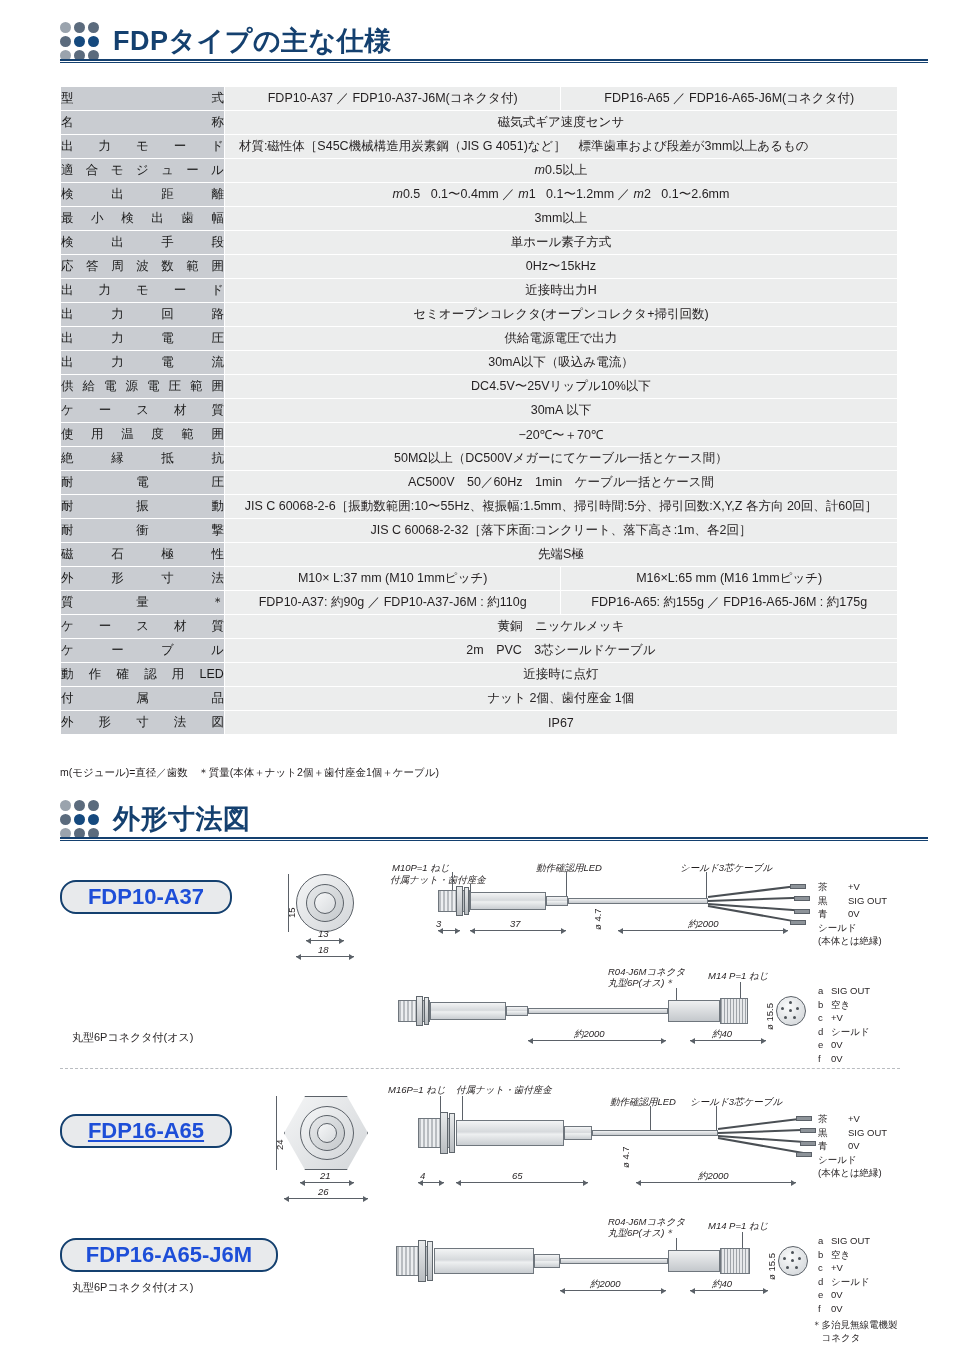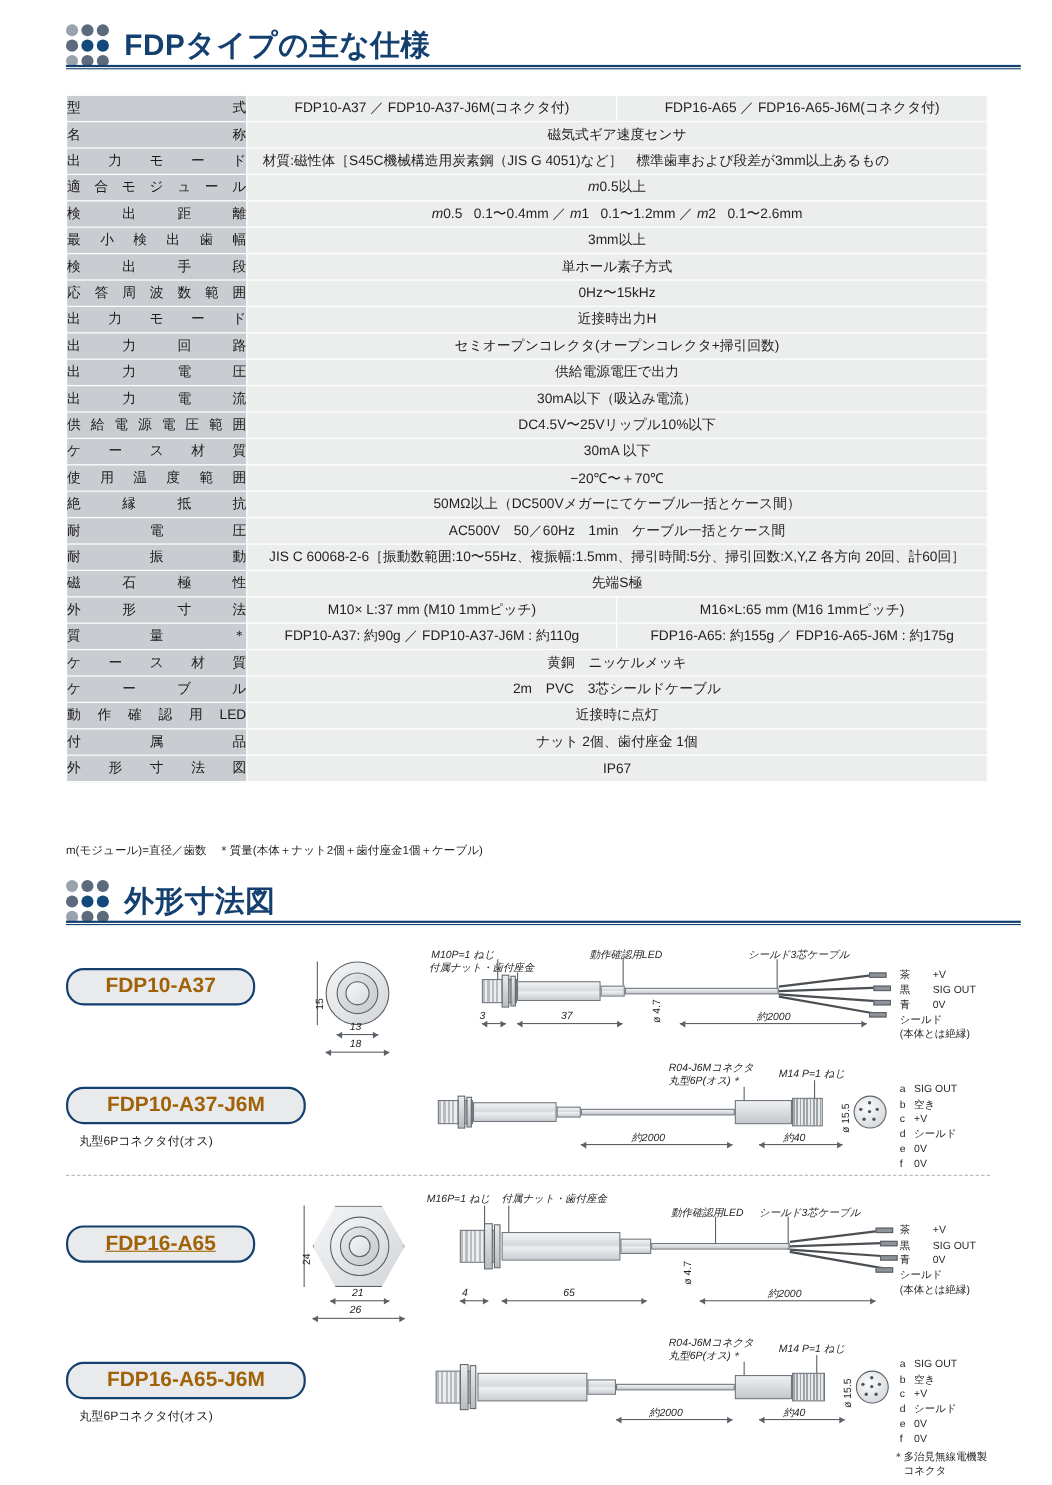--- a/index.html
+++ b/index.html
@@ -88,23 +88,23 @@
   }
 
   
   .dim-area { position:absolute; top:862px; left:0; width:956px; height:470px; }
 
   .model-badge {
     position:absolute;
     background:#e8eaec;
     border:2px solid #14406f;
     border-radius:16px;
-    color:#a16207;
+    color:#1d4ed8;
     font-weight:bold;
-    font-size:19px;
+    font-size:22px;
     display:flex; align-items:center; justify-content:center;
     height:34px;
     box-shadow:0 0 0 0 #fff;
   }
   .model-sub {
     position:absolute;
     font-size:11px;
     color:#231f20;
   }
 
@@ -304,20 +304,24 @@
           <td class="lab">絶縁抵抗</td>
           <td class="val" colspan="2"><span>50MΩ以上（DC500Vメガーにてケーブル一括とケース間）</span></td>
         </tr>
         <tr>
           <td class="lab">耐電圧</td>
           <td class="val" colspan="2"><span>AC500V　50／60Hz　1min　ケーブル一括とケース間</span></td>
         </tr>
         <tr>
           <td class="lab">耐振動</td>
           <td class="val" colspan="2"><span>JIS C 60068-2-6［振動数範囲:10〜55Hz、複振幅:1.5mm、掃引時間:5分、掃引回数:X,Y,Z 各方向 20回、計60回］</span></td>
+        </tr>
+        <tr>
+          <td class="lab">耐衝撃</td>
+          <td class="val" colspan="2"><span>JIS C 60068-2-32［落下床面:コンクリート、落下高さ:1m、各2回］</span></td>
         </tr>
         <tr>
           <td class="lab">磁石極性</td>
           <td class="val" colspan="2"><span>先端S極</span></td>
         </tr>
         <tr>
           <td class="lab">外形寸法</td>
           <td class="val" style="width: 337px;">M10× L:37 mm (M10 1mmピッチ)</td>
           <td class="val" style="width: 337px;">M16×L:65 mm (M16 1mmピッチ)</td>
         </tr>
@@ -417,23 +421,20 @@
   <div class="dimline" style="left:618px; top:68px; width:170px;"></div>
   <div class="lbl" style="left:688px; top:56px;">約2000</div>
 
   <div class="pinlist" style="left:818px; top:18px;" id="m1wires">
       <div><span style="display: inline-block; min-width: 26px;">茶</span><span style="margin-left: 4px;">+V</span></div>
       <div><span style="display: inline-block; min-width: 26px;">黒</span><span style="margin-left: 4px;">SIG OUT</span></div>
       <div><span style="display: inline-block; min-width: 26px;">青</span><span style="margin-left: 4px;">0V</span></div>
       <div><span style="display: inline-block; min-width: 0px;">シールド</span><div>(本体とは絶縁)</div></div>
     </div>
 
-  <div class="model-badge" style="left:60px; top:126px; width:218px;">
-    <span>FDP10-A37-J6M</span>
-  </div>
   <div class="model-sub" style="left:72px; top:168px;">丸型6Pコネクタ付(オス)</div>
 
   <div class="lbl" style="left:608px; top:104px; white-space:pre-line; line-height:11px;">R04-J6Mコネクタ
 丸型6P(オス)＊</div>
   <div class="lbl" style="left:708px; top:108px;">M14 P=1 ねじ</div>
   <div class="lead" style="left:676px; top:126px; height:16px;"></div>
   <div class="lead" style="left:740px; top:120px; height:22px;"></div>
 
   <div class="thread" style="left:398px; top:138px; width:32px; height:22px;"></div>
   <div class="nut" style="left:416px; top:134px; width:7px; height:30px;"></div>

